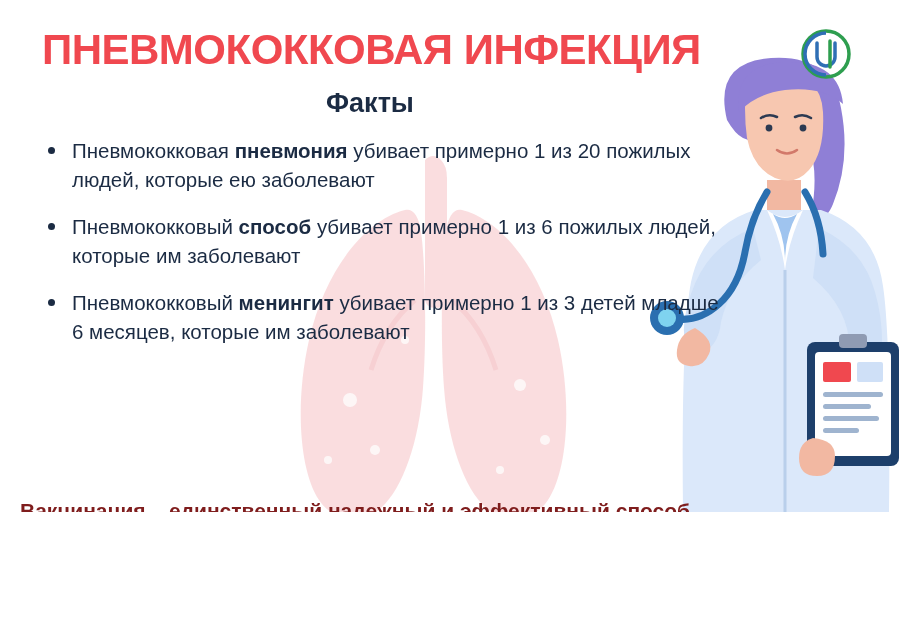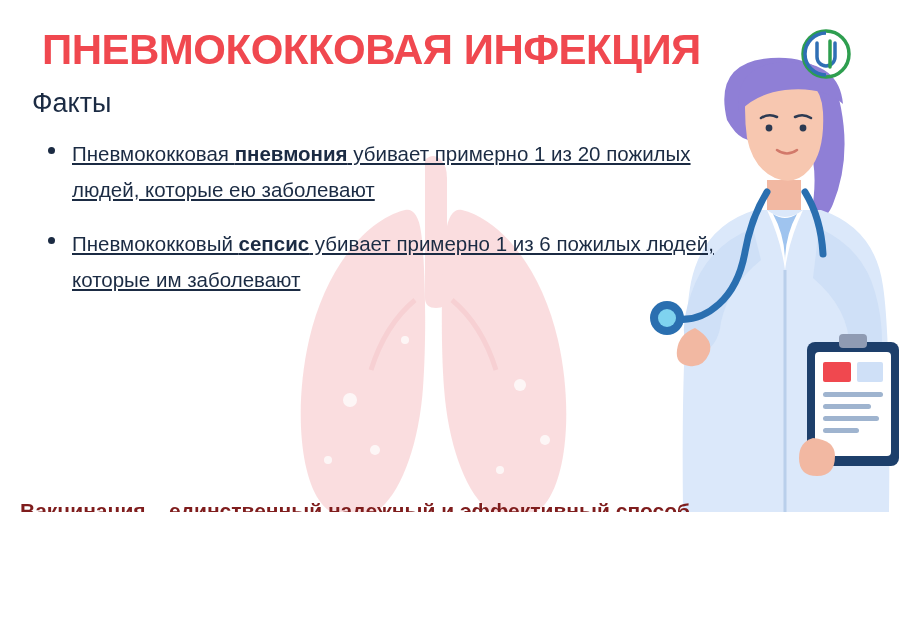--- a/index.html
+++ b/index.html
@@ -53,43 +53,42 @@
     width: 52px;
     height: 52px;
     z-index: 4;
   }
 
   .subtitle {
     position: absolute;
     left: 0;
     top: 88px;
     width: 740px;
+    text-align: center;
     font-size: 27px;
-    font-weight: normal;
+    font-weight: bold;
     color: #1b2b43;
     z-index: 3;
-    margin-left: 32px;
   }
 
   
   .facts {
     position: absolute;
     left: 44px;
     top: 136px;
     width: 690px;
     z-index: 3;
   }
   .fact {
     position: relative;
     padding-left: 28px;
     margin-bottom: 18px;
     font-size: 20.5px;
-    line-height: 36px;
+    line-height: 29px;
     color: #1b2b43;
-    text-decoration: underline;
   }
   .fact .bullet {
     position: absolute;
     left: 4px;
     top: 11px;
     width: 7px;
     height: 7px;
     border-radius: 50%;
     background: #1b2b43;
   }
@@ -158,21 +157,25 @@
 
   <div class="subtitle">Факты</div>
 
   <div class="facts">
     <div class="fact">
       <span class="bullet"></span>
       <span>Пневмококковая </span><b>пневмония</b><span> убивает примерно 1 из 20 пожилых людей, которые ею заболевают</span>
     </div>
     <div class="fact">
       <span class="bullet"></span>
-      <span>Пневмококковый </span><b>сепсис</b><span> убивает примерно 1 из 6 пожилых людей, которые им заболевают</span>
+      <span>Пневмококковый </span><b>способ</b><span> убивает примерно 1 из 6 пожилых людей, которые им заболевают</span>
+    </div>
+    <div class="fact">
+      <span class="bullet"></span>
+      <span>Пневмококковый </span><b>менингит</b><span> убивает примерно 1 из 3 детей младше 6 месяцев, которые им заболевают</span>
     </div>
   </div>
 
   <div class="callout">Вакцинация – единственный надежный и эффективный способ защиты от пневмококковой инфекции</div>
 
   <svg class="doctor" viewBox="0 0 270 470" aria-hidden="true">
 
     <path d="M92 78 q-14 -58 44 -62 q60 -4 70 50 q10 52 -8 96 q-8 20 -22 12 q8 -44 -2 -70 q-34 6 -66 -8 q-8 -4 -16 -18 z" fill="#8f7fd6"></path>
 
     <path d="M132 138 h34 v38 h-34 z" fill="#f2b8a2"></path>

